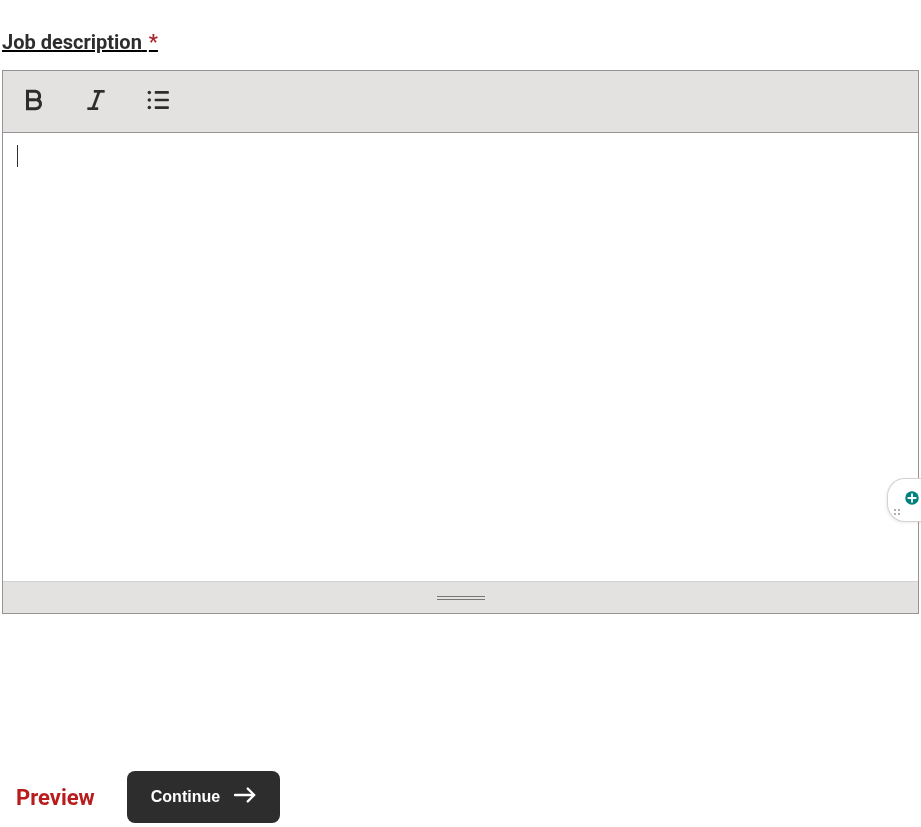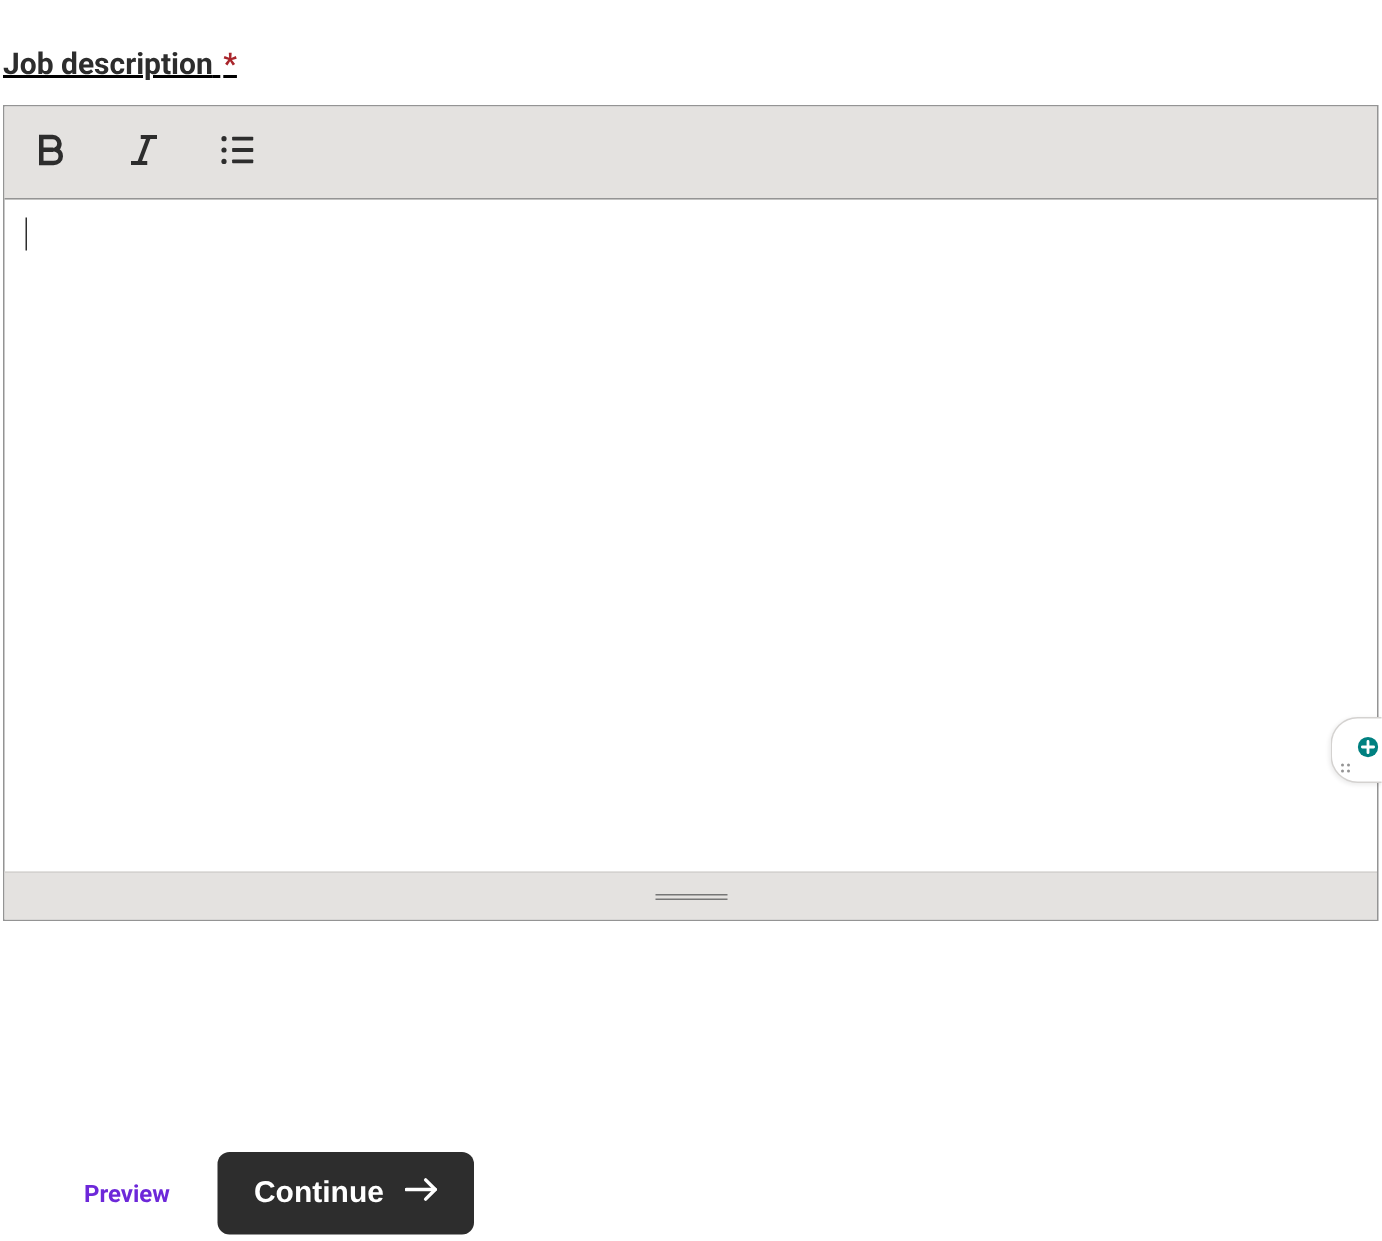--- a/index.html
+++ b/index.html
@@ -119,33 +119,32 @@
     .back-button svg {
       width: 14px;
       height: 14px;
     }
     .right-actions {
       display: flex;
       align-items: center;
       gap: 32px;
     }
     .preview-link {
-      font-size: 16px;
-      font-weight: 700;
-      color: #6d28d9;
-      cursor: pointer;
-      margin-left: 40px;
+      font-size: 22px;
+      font-weight: 700;
+      color: #b91c1c;
+      cursor: pointer;
     }
     .continue-button {
       background: #2d2d2d;
       color: #ffffff;
       border: none;
       border-radius: 8px;
       padding: 16px 24px;
-      font-size: 20px;
+      font-size: 16px;
       font-weight: 700;
       cursor: pointer;
       display: inline-flex;
       align-items: center;
       gap: 14px;
     }
     .continue-button svg {
       width: 22px;
       height: 16px;
     }

